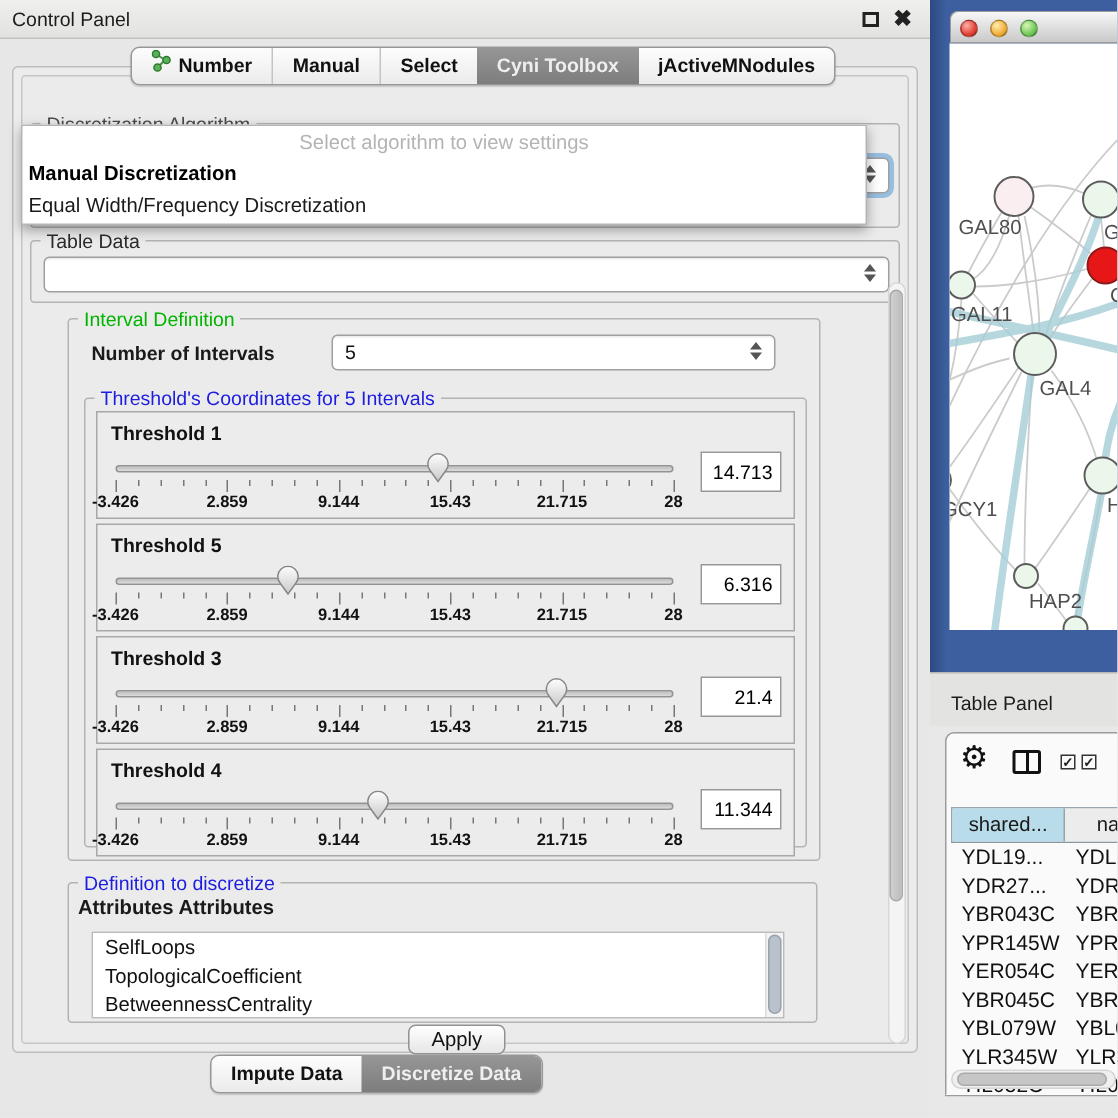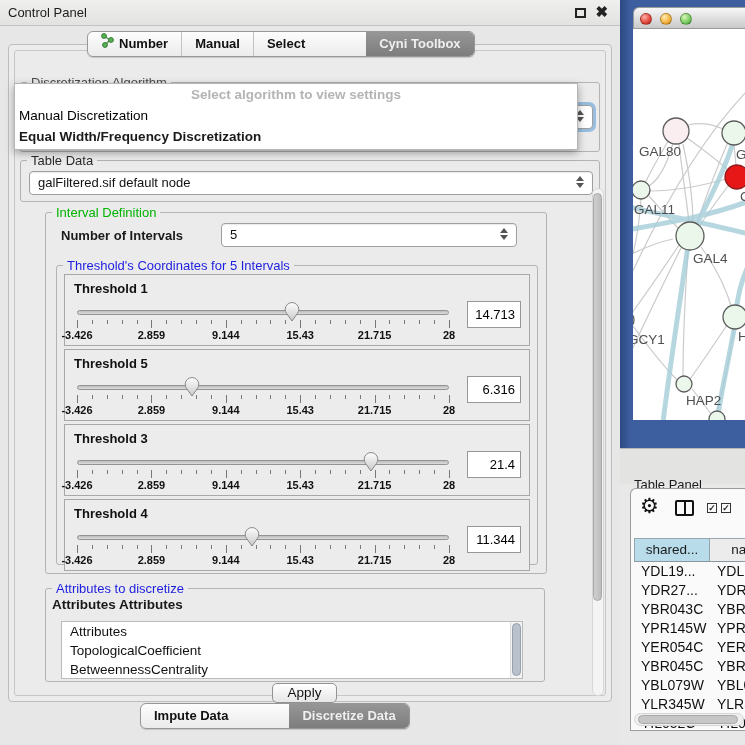--- a/index.html
+++ b/index.html
@@ -14,21 +14,21 @@
   .win-float { right:34px; top:8px; width:11px; height:10px; border:2px solid #222; }
   .win-close { right:12px; top:3px; font-size:15px; font-weight:bold; color:#222; }
 
   #outer-panel { left:8px; top:44px; width:604px; height:658px; border:1px solid #bdbdbd; border-radius:4px; background:#ececec; }
   #inner-panel { left:14px; top:50px; width:592px; height:646px; border:1px solid #c6c6c6; border-radius:3px; background:#ebebeb; }
 
   
   .seg-tabs { display:flex; border:1px solid #979797; border-radius:6px; background:linear-gradient(#fdfdfd,#ebebeb); overflow:hidden; height:26px; box-shadow:0 1px 1px rgba(0,0,0,.15); }
   .seg { padding:0 13px; line-height:24px; font-size:13px; font-weight:bold; color:#111; display:flex; align-items:center; gap:5px; border-left:1px solid #c3c3c3; white-space:nowrap; }
   .seg:first-child { border-left:none; }
-  .seg.sel { background:linear-gradient(#969696,#7d7d7d); color:#efefef; border-left:none;margin-left:48px; }
+  .seg.sel { background:linear-gradient(#969696,#7d7d7d); color:#efefef; border-left:none; }
   .seg.sel + .seg { border-left:none; }
   #tabs-top { left:87px; top:31px; }
   #tabs-bottom { left:140px; top:703px; }
 
   
   .group { border:1px solid #b3b3b3; border-radius:3px; }
   .legend { position:absolute; top:-8px; left:6px; background:#ebebeb; padding:0 4px; font-size:13px; white-space:nowrap; }
   .legend.green { color:#00b400; }
   .legend.blue  { color:#1d1de0; }
   .legend.dark  { color:#2a2a2a; }
@@ -37,23 +37,23 @@
   
   .combo { background:#fff; border:1px solid #9f9f9f; border-radius:4px; height:24px; line-height:22px; padding-left:8px; font-size:13px; color:#111; position:absolute; box-shadow:inset 0 1px 1px rgba(0,0,0,.08); }
   .updown { position:absolute; right:7px; top:4px; width:9px; }
   .updown i { display:block; width:0; height:0; border-left:4px solid transparent; border-right:4px solid transparent; }
   .updown .up { border-bottom:5px solid #555; margin-bottom:2px; }
   .updown .dn { border-top:5px solid #555; }
   .combo.focused { box-shadow:0 0 0 3px rgba(106,166,216,.65); }
 
   
   #algo-popup { left:14px; top:83px; width:564px; height:67px; background:#fff; border:1px solid #b5b5b5; box-shadow:0 3px 8px rgba(0,0,0,.35); z-index:30; }
-  .pop-row { height:21px; line-height:21px; padding:0 4px; font-size:13.5px;font-weight:bold; }
+  .pop-row { height:21px; line-height:21px; padding:0 4px; font-size:13.5px; }
   .pop-placeholder { text-align:center; color:#b4b4b4; }
-  .pop-bold { font-weight:normal; color:#000; }
+  .pop-bold { font-weight:bold; color:#000; }
 
   
   .tbox { position:relative; width:466px; height:72px; border:1px solid #a8a8a8; background:#ececec; margin-bottom:3px; }
   .th-label { position:absolute; left:9px; top:6px; font-weight:bold; font-size:13px; color:#111; }
   .track-wrap { position:absolute; left:12px; top:33px; width:372px; height:10px; }
   .track { position:absolute; left:0; top:2px; width:100%; height:5px; border:1px solid #939393; border-radius:4px; background:linear-gradient(#bdbdbd,#dcdcdc); }
   .thumb { position:absolute; top:-6px; width:16px; height:20px; }
   .scale { position:absolute; left:12px; top:45px; width:372px; height:24px; }
   .tick { position:absolute; top:0; width:1px; height:4px; background:#777; }
   .tick.major { height:8px; }
@@ -75,21 +75,21 @@
   
   #net-frame { left:620px; top:0; width:125px; height:448px; background:linear-gradient(90deg,#2b4a83 0px,#3e5f9f 11px); }
   #net-titlebar { left:633px; top:7px; width:112px; height:22px; background:linear-gradient(#f7f7f7,#c9c9c9); border:1px solid #9b9b9b; border-right:none; border-radius:6px 0 0 0; }
   .tl { position:absolute; top:5px; width:12px; height:12px; border-radius:50%; border:1px solid rgba(0,0,0,.25); }
   .tl.red { left:6px;  background:radial-gradient(circle at 35% 30%, #ffb0a8, #e2453a 60%, #a8241c); }
   .tl.yel { left:26px; background:radial-gradient(circle at 35% 30%, #ffedb0, #f2b03c 60%, #c07d12); }
   .tl.grn { left:46px; background:radial-gradient(circle at 35% 30%, #d9f7b5, #74c95e 60%, #3f9432); }
   #net-canvas { left:633px; top:29px; width:112px; height:391px; background:#fff; overflow:hidden; }
 
   #table-band { left:620px; top:448px; width:125px; height:36px; background:#e3e3e1; border-top:1px solid #b8b8b8; }
-  #table-band-title { left:14px; top:28px; font-size:13px; color:#1c1c1c; position:absolute; }
+  #table-band-title { left:14px; top:12px; font-size:13px; color:#1c1c1c; position:absolute; }
 
   #table-card { left:630px; top:488px; width:115px; height:243px; background:#fafafa; border:1px solid #9c9c9c; border-right:none; border-radius:6px 0 0 0; overflow:hidden; }
   .gear { position:absolute; left:9px; top:7px; font-size:21px; color:#111; line-height:20px; }
   .colsplit { position:absolute; left:44px; top:11px; width:19px; height:16px; border:2px solid #111; border-radius:2px; }
   .colsplit i { position:absolute; left:7px; top:0; width:2px; height:12px; background:#111; }
   .cbx { position:absolute; top:14px; width:10px; height:10px; border:1.5px solid #333; font-size:9px; line-height:9px; text-align:center; color:#222; font-weight:bold; }
   .cbx.c1 { left:76px; } .cbx.c2 { left:90px; }
   #grid { position:absolute; left:3px; top:49px; width:200px; }
   .hrow { display:flex; height:24px; border:1px solid #9aa6ad; border-bottom:1px solid #8a979e; }
   .hcell { font-size:13.5px; color:#1a1a1a; line-height:22px; text-align:center; }
@@ -132,20 +132,23 @@
     </div>
     <div class="seg">
         <span>Manual</span>
       </div>
     <div class="seg">
         <span>Select</span>
       </div>
     <div class="seg sel">
         <span>Cyni Toolbox</span>
       </div>
+    <div class="seg">
+        <span>jActiveMNodules</span>
+      </div>
   </div>
 
   <div class="abs group" style="left:20px; top:82px; width:580px; height:70px; z-index:1;">
     <span class="legend gray">Discretization Algorithm</span>
     <div class="combo focused" style="left:6px; top:22px; width:566px;">
       <span class="updown">
           <i class="up"></i>
           <i class="dn"></i>
         </span>
     </div>
@@ -153,21 +156,20 @@
 
   <div id="algo-popup" class="abs">
     <div class="pop-row pop-placeholder">Select algorithm to view settings</div>
     <div class="pop-row pop-bold">Manual Discretization</div>
     <div class="pop-row">Equal Width/Frequency Discretization</div>
   </div>
 
   <div class="abs group" style="left:20px; top:160px; width:580px; height:42px;">
     <span class="legend dark">Table Data</span>
     <div class="combo" style="left:8px; top:10px; width:564px;">
-      <span>galFiltered.sif default node</span>
       <span class="updown">
           <i class="up"></i>
           <i class="dn"></i>
         </span>
     </div>
   </div>
 
   <div class="abs group" style="left:45px; top:212px; width:502px; height:362px;">
     <span class="legend green">Interval Definition</span>
     <span class="abs" style="left:15px; top:15px; font-weight:bold; font-size:13px;">Number of Intervals</span>
@@ -380,27 +382,27 @@
               <span class="ticklab" style="left: 80%;">21.715</span>
               <span class="ticklab" style="left: 100%;">28</span>
             </div>
             <div class="val-box">11.344</div>
           </div>
         </div>
     </div>
   </div>
 
   <div class="abs group" style="left:45px; top:588px; width:500px; height:94px;">
-    <span class="legend blue">Attributes to discretize</span>
+    <span class="legend blue">Definition to discretize</span>
     <span class="abs" style="left:6px; top:8px; font-weight:bold; font-size:13.5px;">Attributes Attributes</span>
     <div id="attr-list">
       <div class="vscroll-sm">
           <div class="vthumb"></div>
         </div>
-    <div class="attr-item">Attributes</div>
+    <div class="attr-item">SelfLoops</div>
         <div class="attr-item">TopologicalCoefficient</div>
         <div class="attr-item">BetweennessCentrality</div>
       </div>
   </div>
 
   <div id="main-scroll" class="abs">
     <div id="main-thumb"></div>
   </div>
 
   <div class="abs apply-btn">Apply</div>

